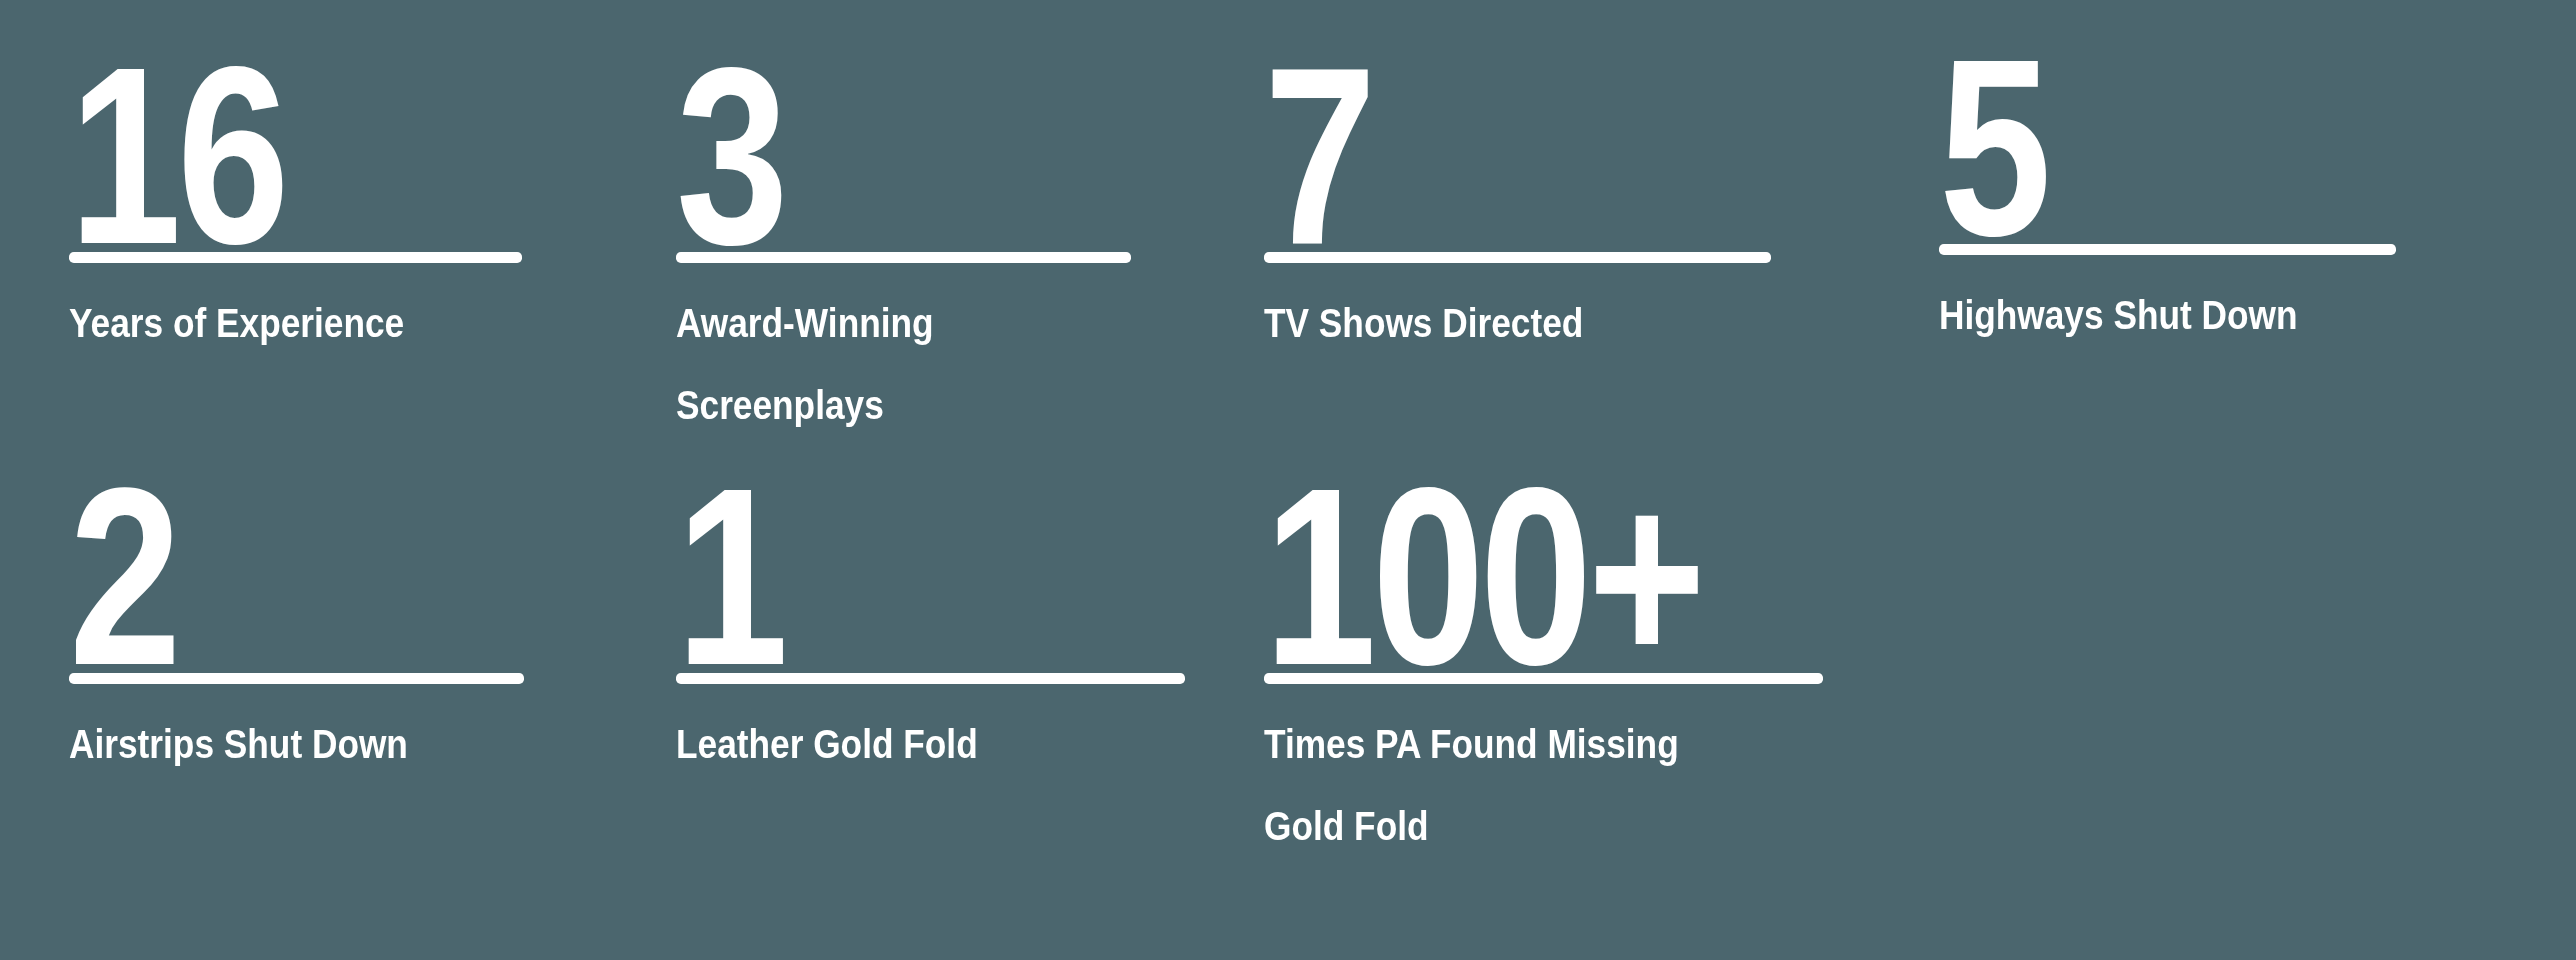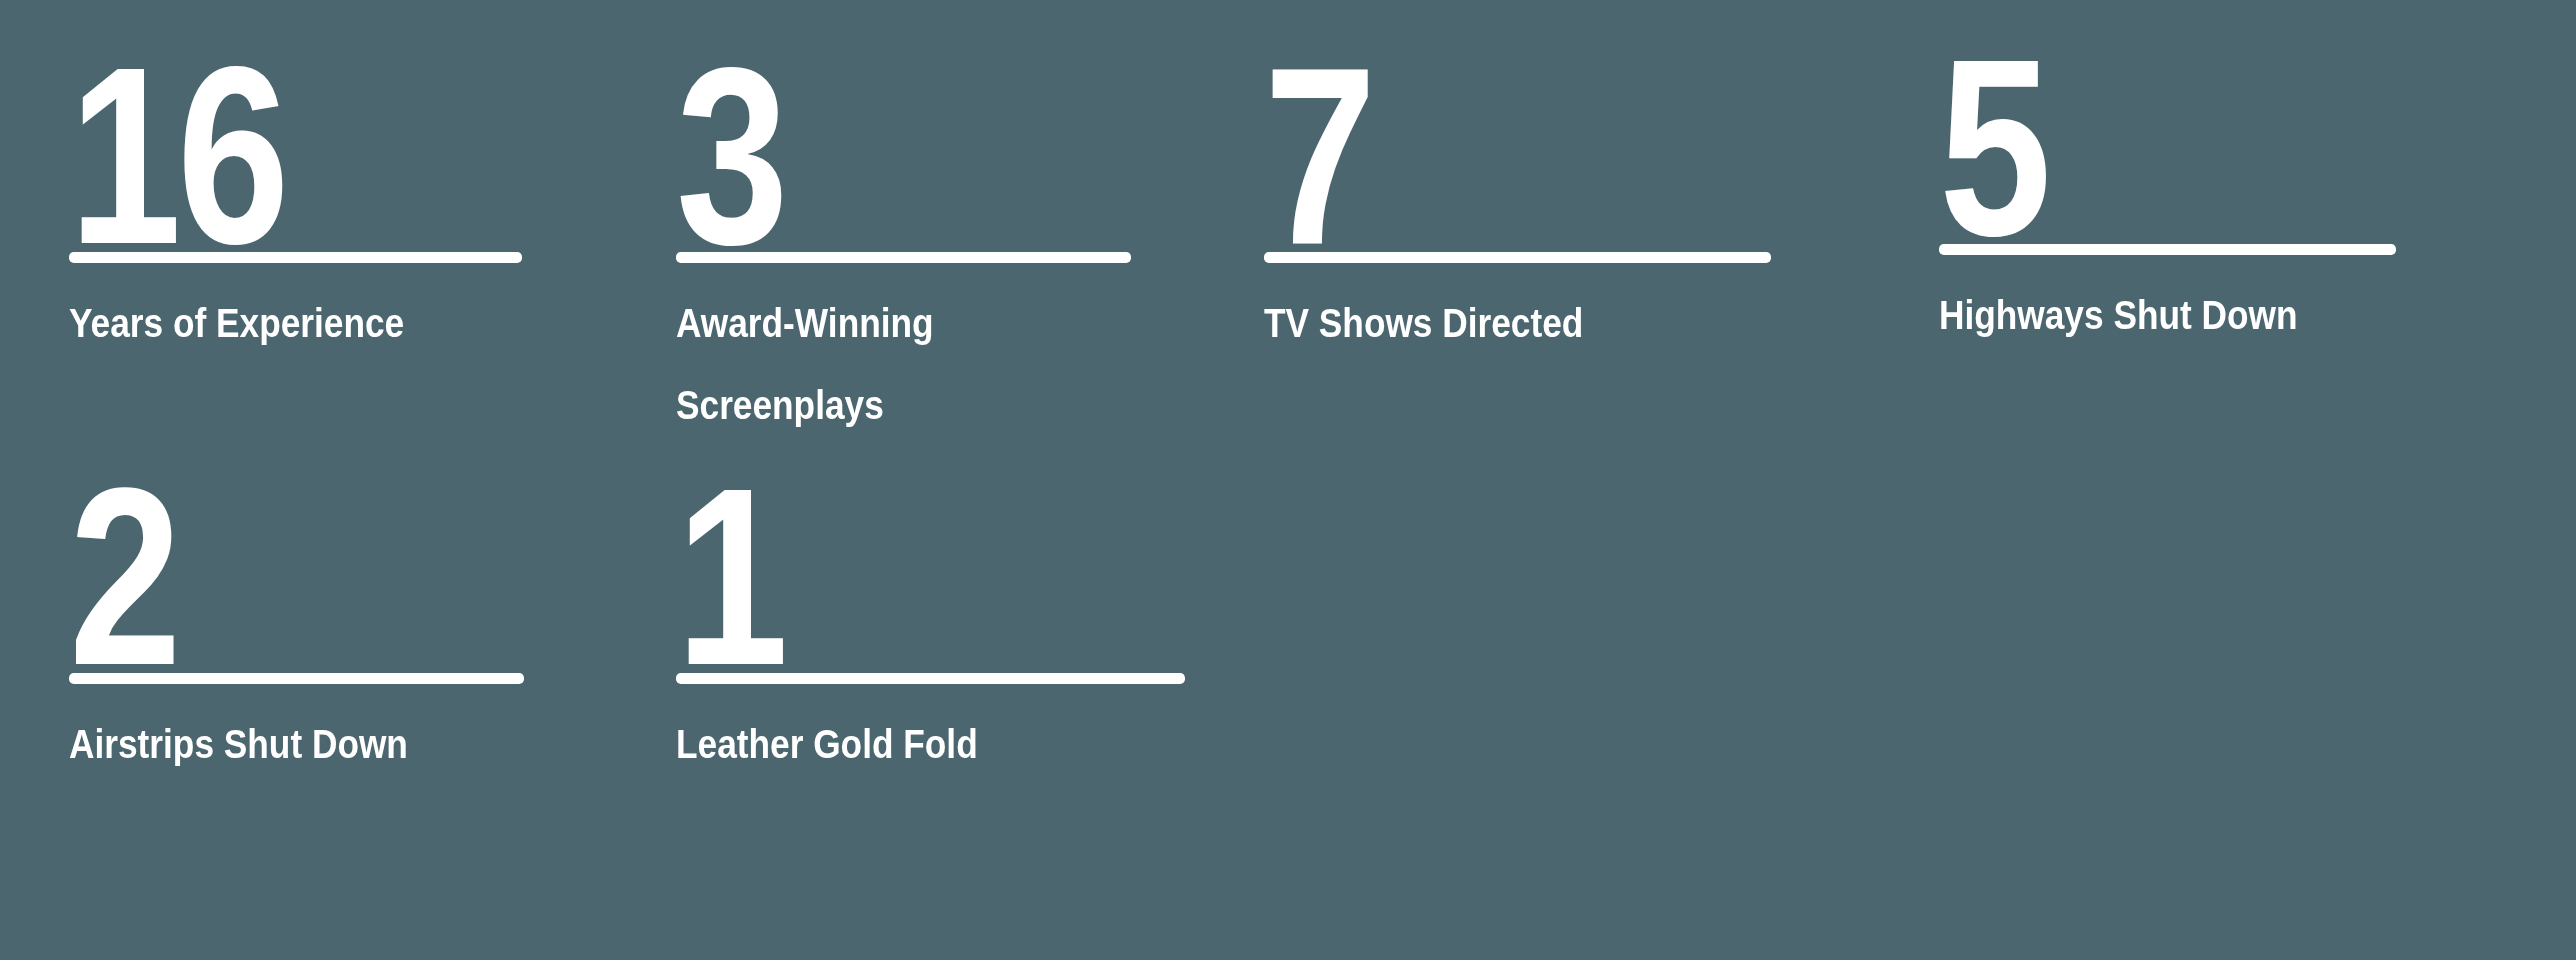--- a/index.html
+++ b/index.html
@@ -125,16 +125,22 @@
       <span class="stat-rule"></span>
       <span class="stat-label">Airstrips Shut Down</span>
     </div>
 
     <div class="stat-cell r2 c3">
       <span class="stat-value">1</span>
       <span class="stat-rule"></span>
       <span class="stat-label">Leather Gold Fold</span>
     </div>
 
+    <div class="stat-cell r2 c4">
+      <span class="stat-value">100+</span>
+      <span class="stat-rule"></span>
+      <span class="stat-label">Times PA Found Missing
+Gold Fold</span>
+    </div>
 
   </div>
 </div>
 
 
 </body></html>

